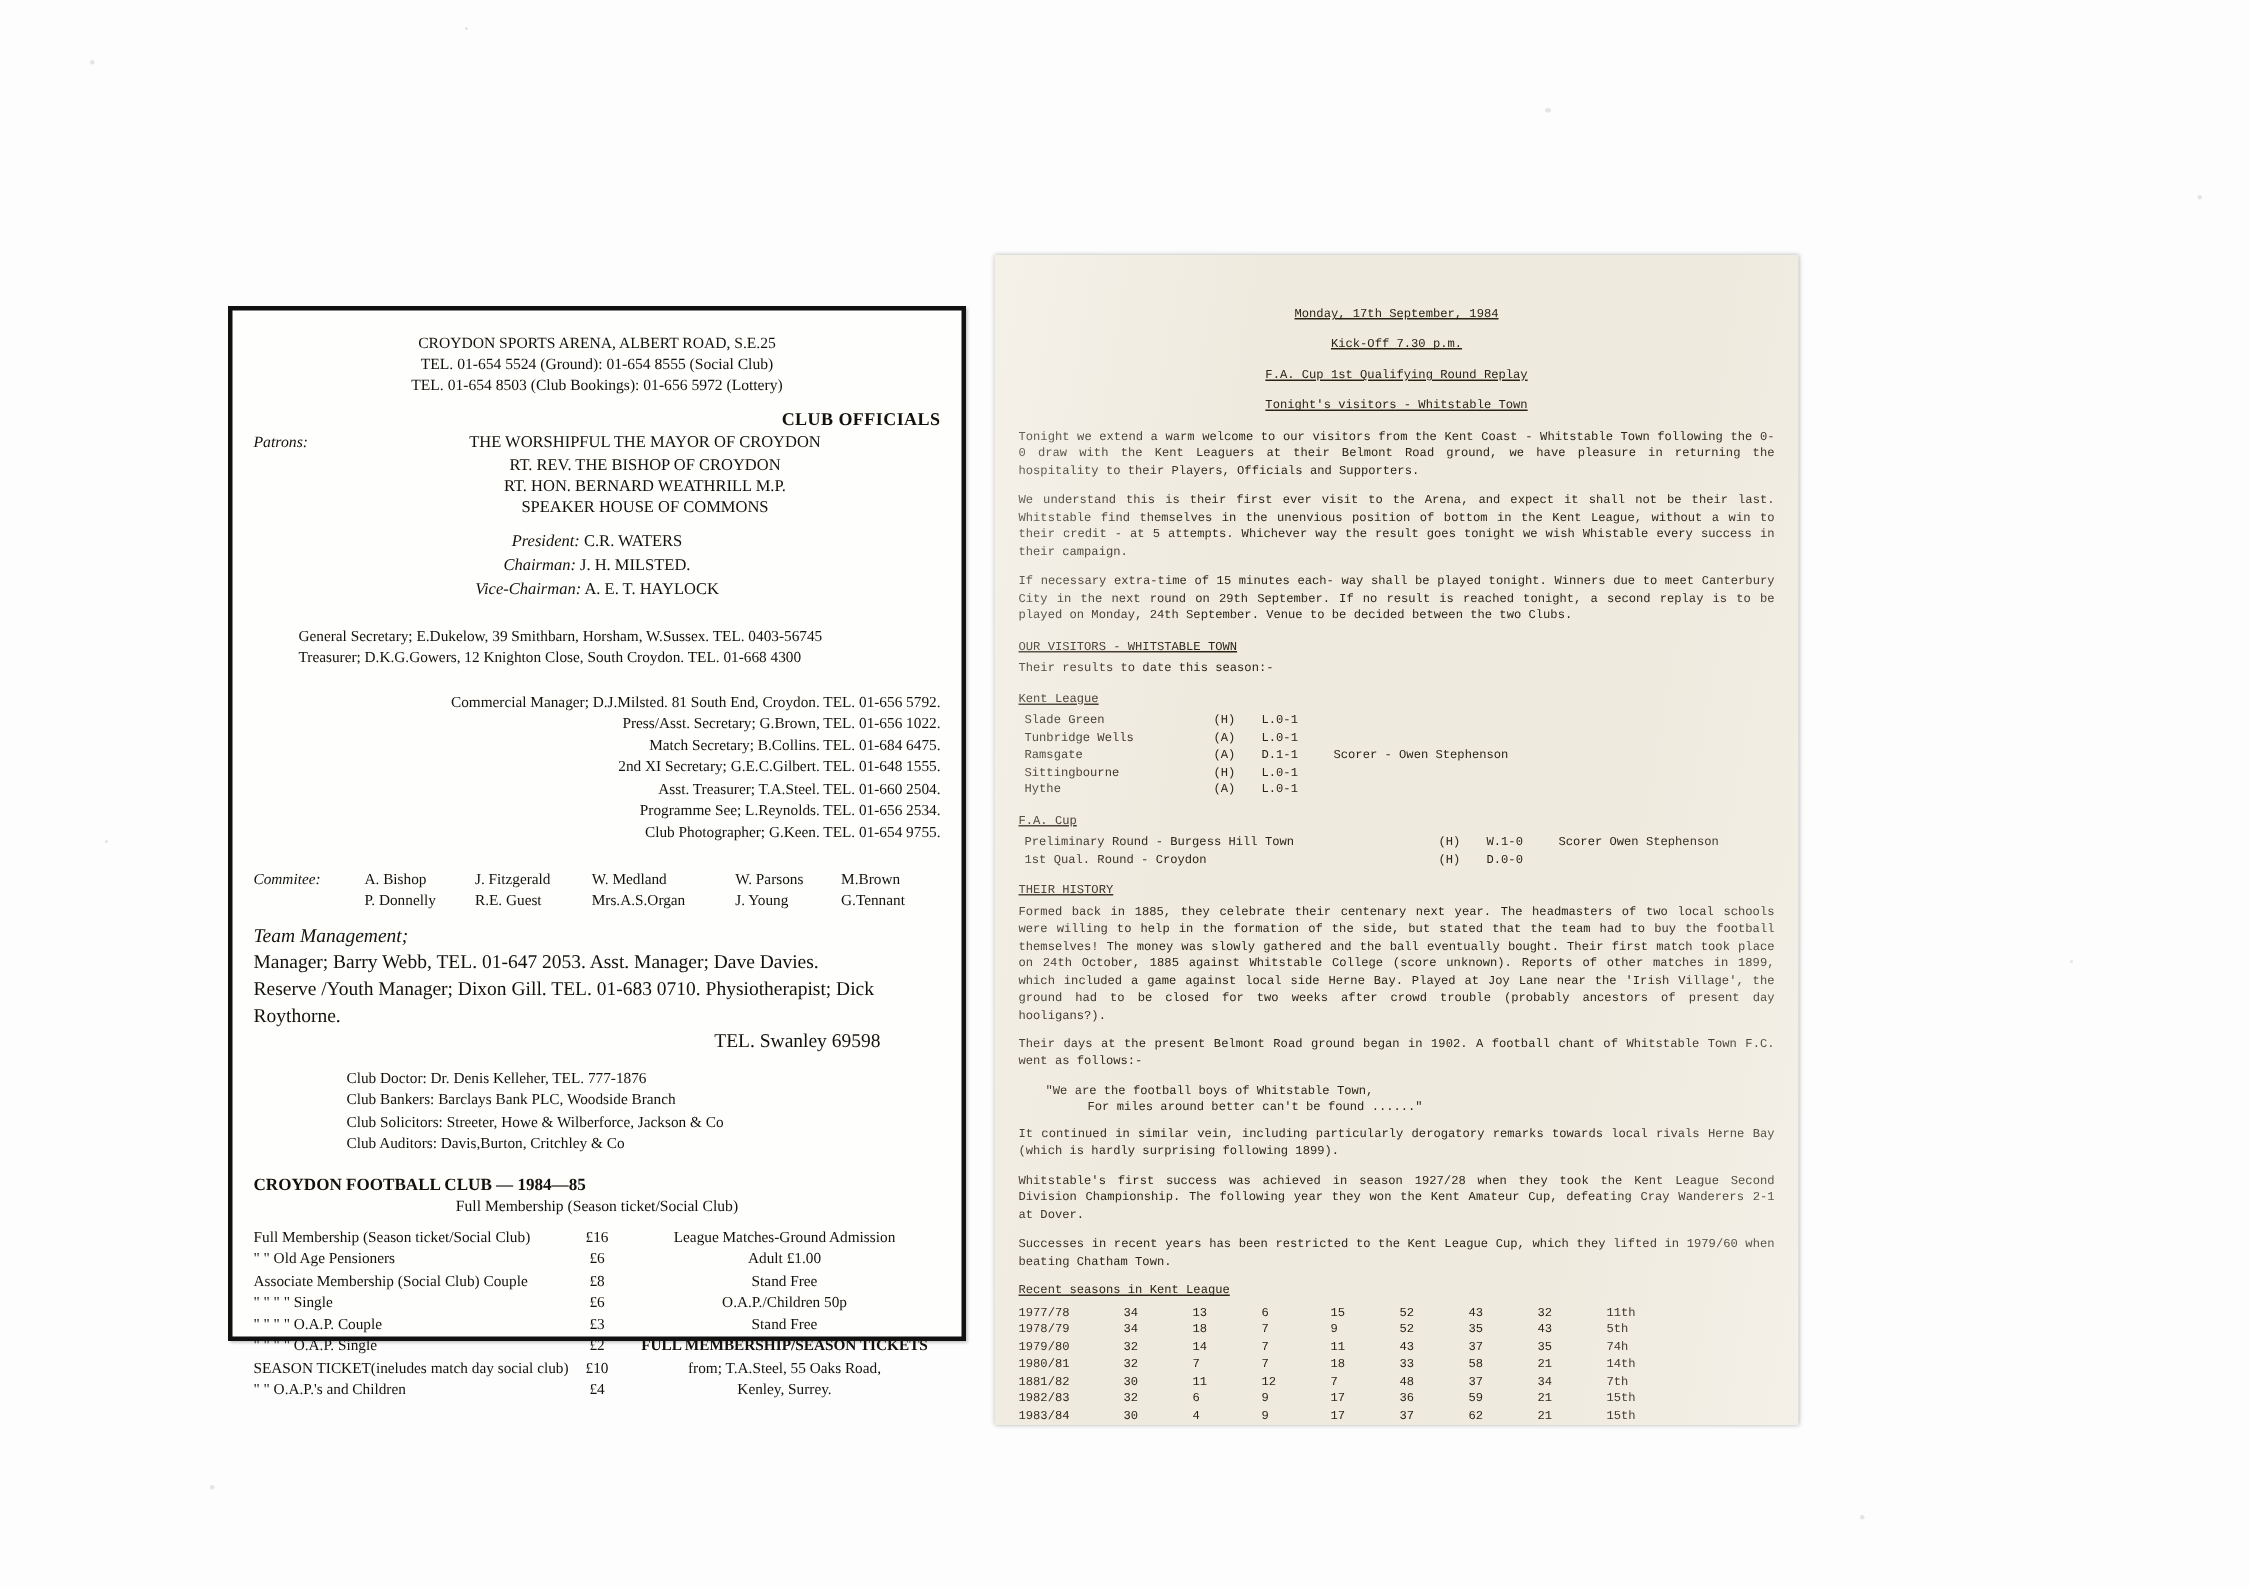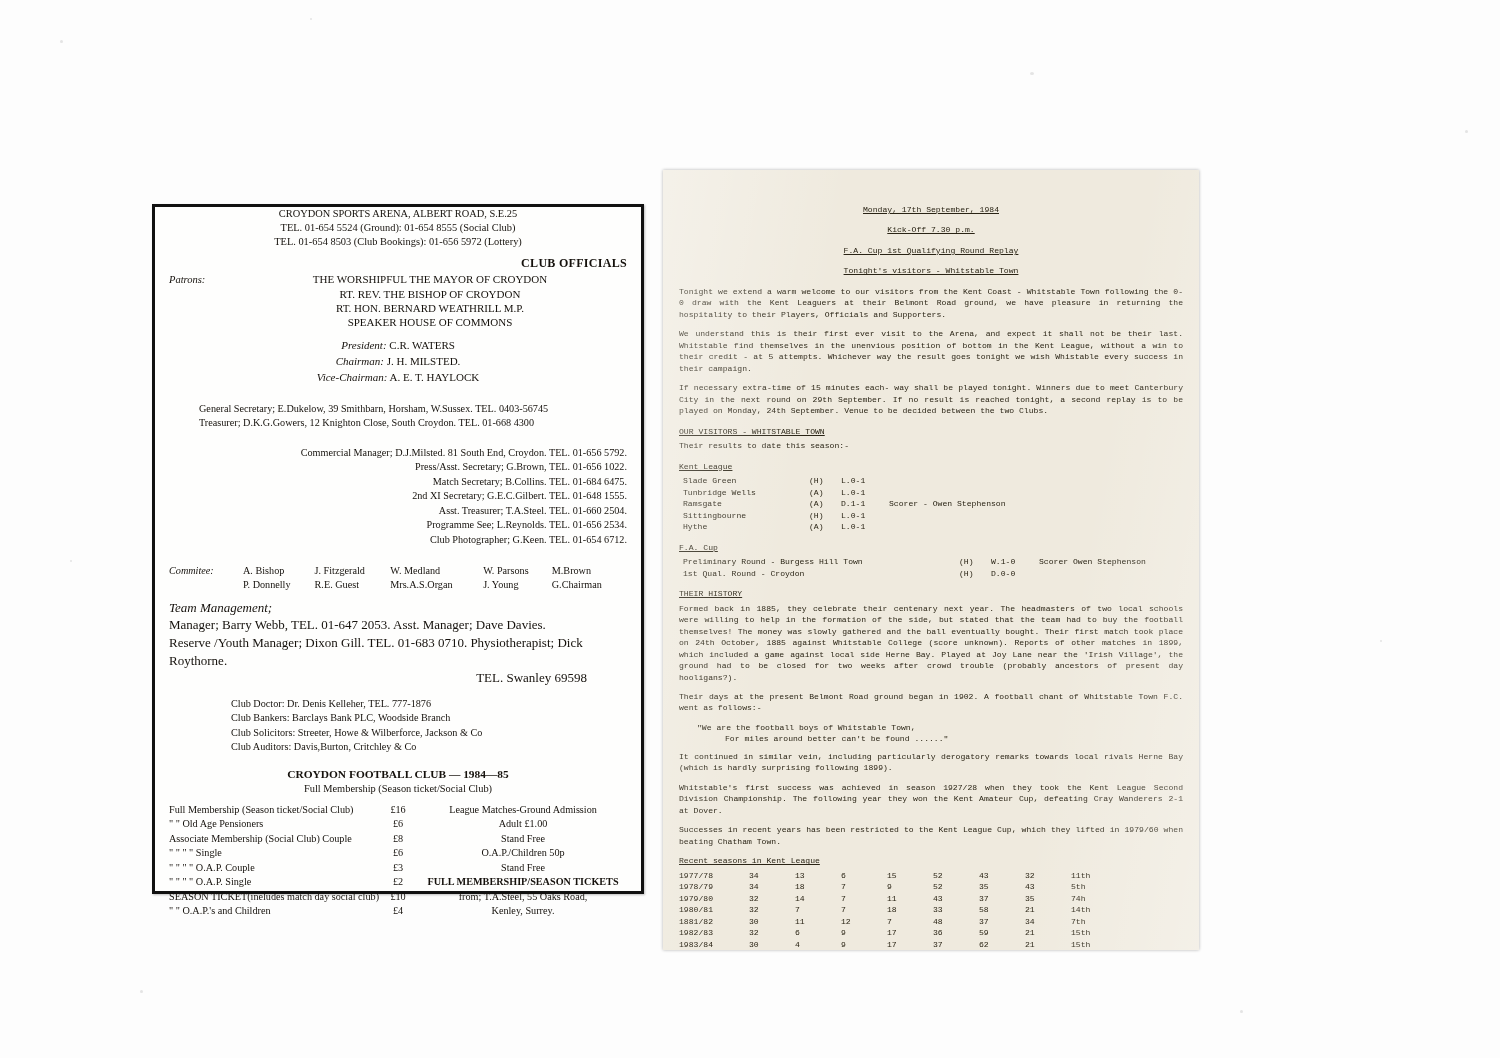--- a/index.html
+++ b/index.html
@@ -27,21 +27,21 @@
   #left-page {
     position: absolute;
     left: 152px;
     top: 204px;
     width: 492px;
     height: 690px;
     background: #fefefd;
     border: 3px solid #111;
     box-shadow: 1px 1px 2px rgba(0,0,0,.25);
     box-sizing: border-box;
-    padding: 0 14px;
+    padding: 16px 14px;
     font-size: 10.5px;
     color: #15110c;
     line-height: 1.26;
   }
   .lp-head { text-align: center; font-size: 10.4px; line-height: 1.35; }
   .lp-head div { white-space: nowrap; }
   .bold { font-weight: bold; }
   .ital { font-style: italic; }
   .club-officials {
     text-align: right;
@@ -99,21 +99,20 @@
   .team-man { margin-top: 6px; font-size: 13px; line-height: 1.35; }
   .team-man .lbl { font-style: italic; }
   .tel-right { text-align: right; padding-right: 40px; }
   .pro-block {
     margin-top: 10px;
     font-size: 10.2px;
     line-height: 1.42;
     padding-left: 62px;
   }
   .cfc-title {
-    text-align: center;
     font-weight: bold;
     font-size: 11.4px;
     margin-top: 12px;
   }
   .cfc-sub { text-align: center; font-size: 10.4px; margin-top: 1px; }
   .fees {
     display: flex;
     margin-top: 8px;
     font-size: 10.2px;
     line-height: 1.42;
@@ -217,41 +216,41 @@
       <div>Treasurer; D.K.G.Gowers, 12 Knighton Close, South Croydon. TEL. 01-668 4300</div>
     </div>
 
     <div class="commercial">
       <div>Commercial Manager; D.J.Milsted. 81 South End, Croydon. TEL. 01-656 5792.</div>
       <div>Press/Asst. Secretary; G.Brown, TEL. 01-656 1022.</div>
       <div>Match Secretary; B.Collins. TEL. 01-684 6475.</div>
       <div>2nd XI Secretary; G.E.C.Gilbert. TEL. 01-648 1555.</div>
       <div>Asst. Treasurer; T.A.Steel. TEL. 01-660 2504.</div>
       <div>Programme See; L.Reynolds.  TEL. 01-656 2534.</div>
-      <div>Club Photographer; G.Keen. TEL. 01-654 6712.</div>
+      <div>Club Photographer; G.Keen. TEL. 01-654 9755.</div>
     </div>
 
     <div class="committee-block">
       <table class="cm-table">
         <tbody>
             <tr>
           <td class="lbl">Commitee:</td>
           <td>A. Bishop</td>
           <td>J. Fitzgerald</td>
           <td>W. Medland</td>
           <td>W. Parsons</td>
           <td>M.Brown</td>
         </tr>
         <tr>
           <td class="lbl"></td>
           <td>P. Donnelly</td>
           <td>R.E. Guest</td>
           <td>Mrs.A.S.Organ</td>
           <td>J. Young</td>
-          <td>G.Chairman</td>
+          <td>G.Tennant</td>
         </tr>
       </tbody>
         </table>
     </div>
 
     <div class="team-man">
       <div class="lbl">Team Management;</div>
       <div>Manager; Barry Webb, TEL. 01-647 2053.  Asst. Manager; Dave Davies.</div>
       <div>Reserve /Youth Manager; Dixon Gill. TEL. 01-683 0710.  Physiotherapist; Dick Roythorne.</div>
       <div class="tel-right">TEL. Swanley 69598</div>

